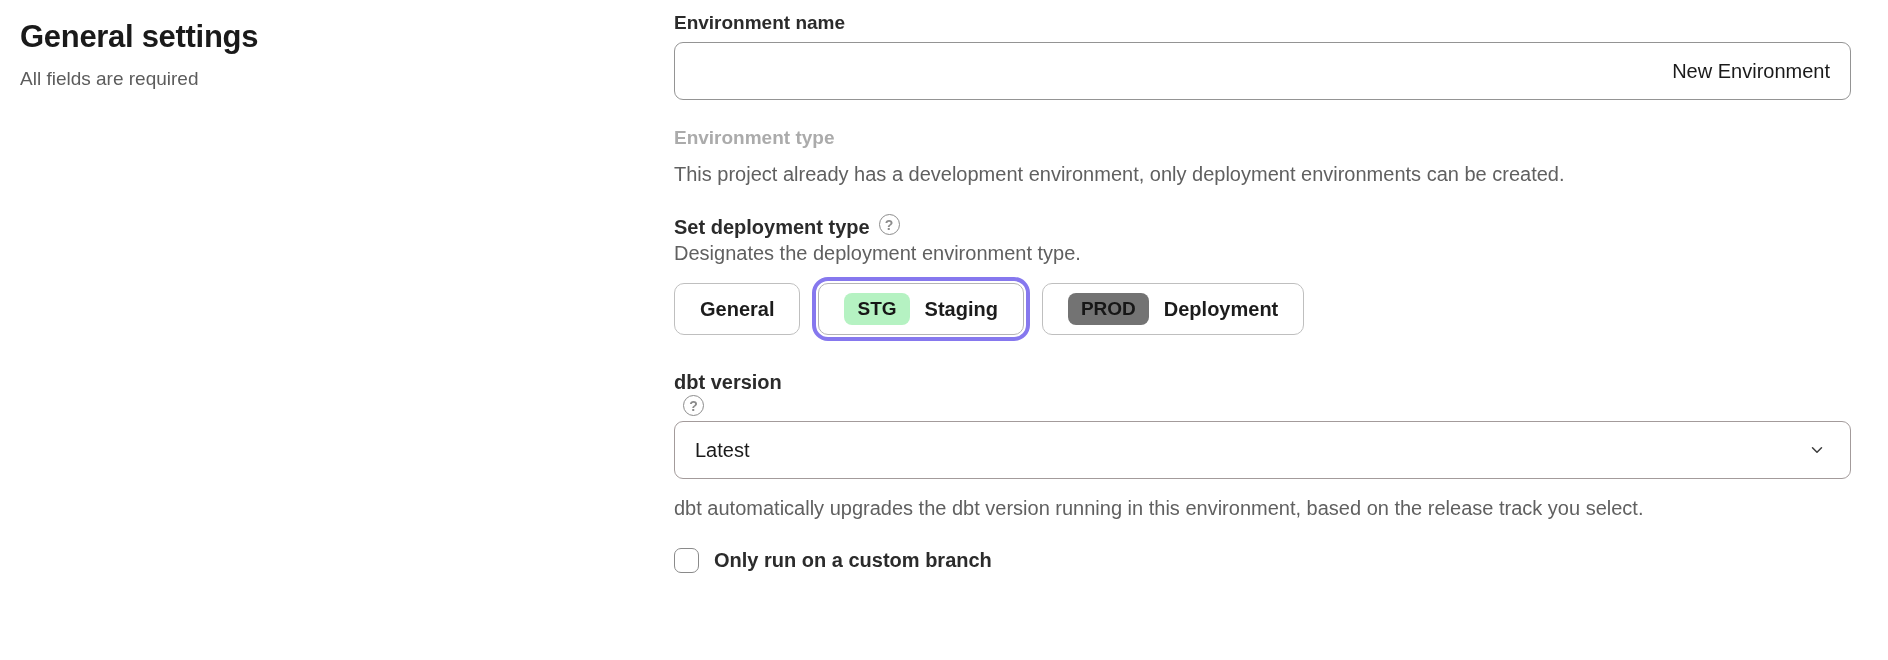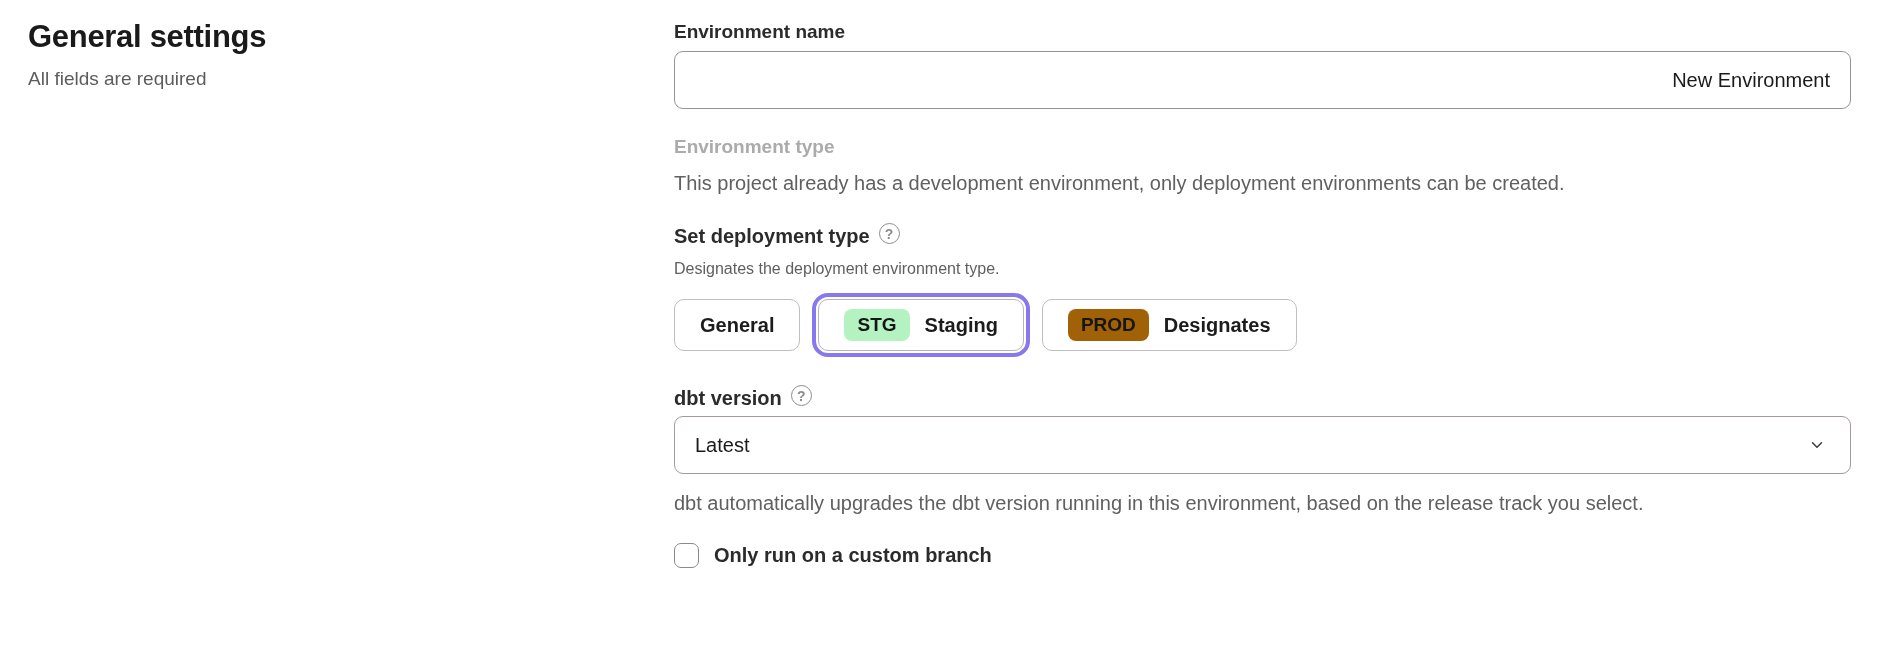--- a/index.html
+++ b/index.html
@@ -5,29 +5,29 @@
   * { margin: 0; padding: 0; box-sizing: border-box; }
   html, body { background: #ffffff; }
   body {
     width: 1888px; height: 660px;
     position: relative; overflow: hidden;
     font-family: "Liberation Sans", sans-serif;
     color: #1f1f1f;
   }
 
   
-  .left-col { position: absolute; left: 28px; top: 18px; width: 560px; }
+  .left-col { position: absolute; left: 20px; top: 18px; width: 560px; }
   .page-title {
     font-size: 31px; font-weight: 700; color: #1a1a1a;
     letter-spacing: -0.3px; line-height: 1.2;
   }
   .page-subtitle { margin-top: 13px; font-size: 19px; color: #5c5c5c; }
 
   
-  .form-col { position: absolute; left: 674px; top: 20px; width: 1177px; }
+  .form-col { position: absolute; left: 674px; top: 11px; width: 1177px; }
 
   .field-label {
     font-size: 19px; font-weight: 700; color: #2b2b2b; line-height: 24px;
   }
   .field-label.disabled { color: #ababab; }
 
   .text-input {
     display: block; margin-top: 7px; width: 100%; height: 58px;
     border: 1px solid #949494; border-radius: 9px; background: #fff;
     padding: 0 20px; font-family: "Liberation Sans", sans-serif;
@@ -46,21 +46,21 @@
   .select .chevron {
     position: absolute; right: 24px; top: 50%; transform: translateY(-50%);
     display: flex; align-items: center;
   }
 
   .helper-text { margin-top: 12px; font-size: 20px; color: #606060; line-height: 24px; }
   .helper-text.tight { margin-top: 17px; }
 
   .section-head { margin-top: 28px; display: flex; align-items: flex-start; }
   .section-head .field-label { font-size: 20px; line-height: 26px; }
-  .section-desc { margin-top: 8px; font-size: 16px; color: #606060; line-height: 24px; }
+  .section-desc { margin-top: 1px; font-size: 20px; color: #606060; line-height: 24px; }
 
   .help-icon {
     display: inline-flex; align-items: center; justify-content: center;
     width: 21px; height: 21px; margin-left: 9px;
     border: 1.5px solid #8c8c8c; border-radius: 50%;
     font-size: 14px; font-weight: 700; color: #8c8c8c;
     flex: 0 0 auto; user-select: none;
   }
 
   .btn-row { margin-top: 14px; display: flex; align-items: center; gap: 18px; height: 60px; }
@@ -75,23 +75,23 @@
   .type-btn.selected {
     outline: 4px solid #8678ee; outline-offset: 2px;
     border-color: #b5b5b5;
   }
   .type-badge {
     display: inline-flex; align-items: center;
     padding: 5px 13px; border-radius: 8px;
     font-size: 19px; font-weight: 700; color: #161616;
   }
   .badge-stg  { background: #b5f2c2; }
-  .badge-prod { background: #a16207; text-align: right; }
+  .badge-prod { background: #737373; text-align: right; }
 
-  .mt-dbt { margin-top: 30px; }
+  .mt-dbt { margin-top: 30px; flex-direction: column; }
   .mt-latest { margin-top: 5px; }
 
   .checkbox-row { margin-top: 28px; display: flex; align-items: center; }
   .checkbox {
     width: 25px; height: 25px; border: 1.5px solid #8a8a8a;
     border-radius: 7px; background: #fff; cursor: pointer; flex: 0 0 auto;
   }
   .checkbox-label { margin-left: 15px; font-size: 20px; font-weight: 700; color: #2b2b2b; }
 </style>
 </head>
@@ -119,21 +119,21 @@
   <div class="btn-row">
     <button class="type-btn">
       <span>General</span>
     </button>
     <button class="type-btn selected">
       <span class="type-badge badge-stg">STG</span>
       <span>Staging</span>
     </button>
     <button class="type-btn">
       <span class="type-badge badge-prod">PROD</span>
-      <span>Designates</span>
+      <span>Deployment</span>
     </button>
   </div>
 
   <div class="section-head mt-dbt">
     <span class="field-label">dbt version</span>
     <span class="help-icon">?</span>
   </div>
   <div class="select mt-latest">
     <span>Latest</span>
     <span class="chevron">

